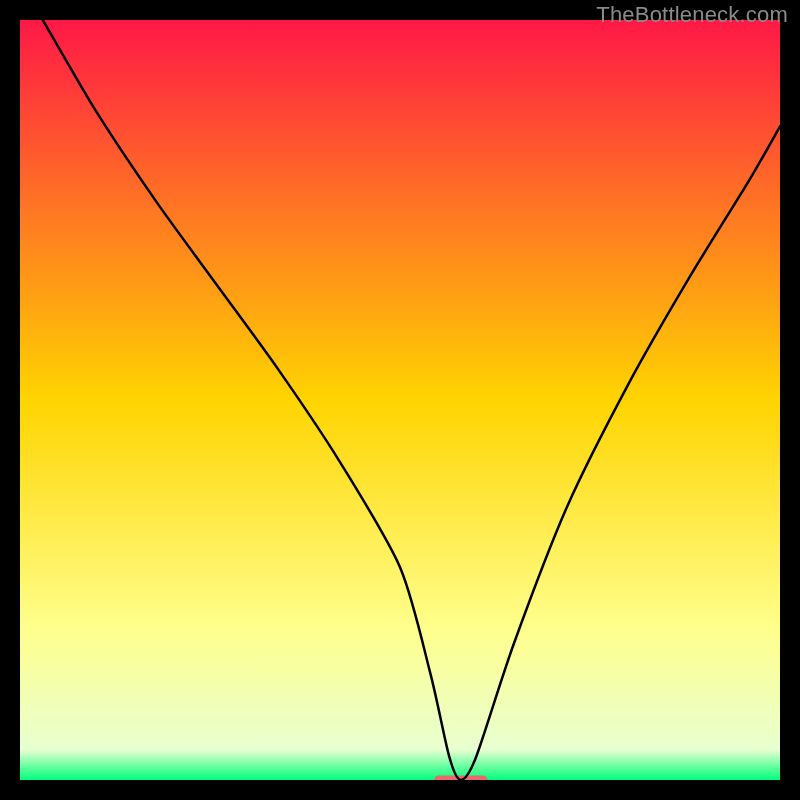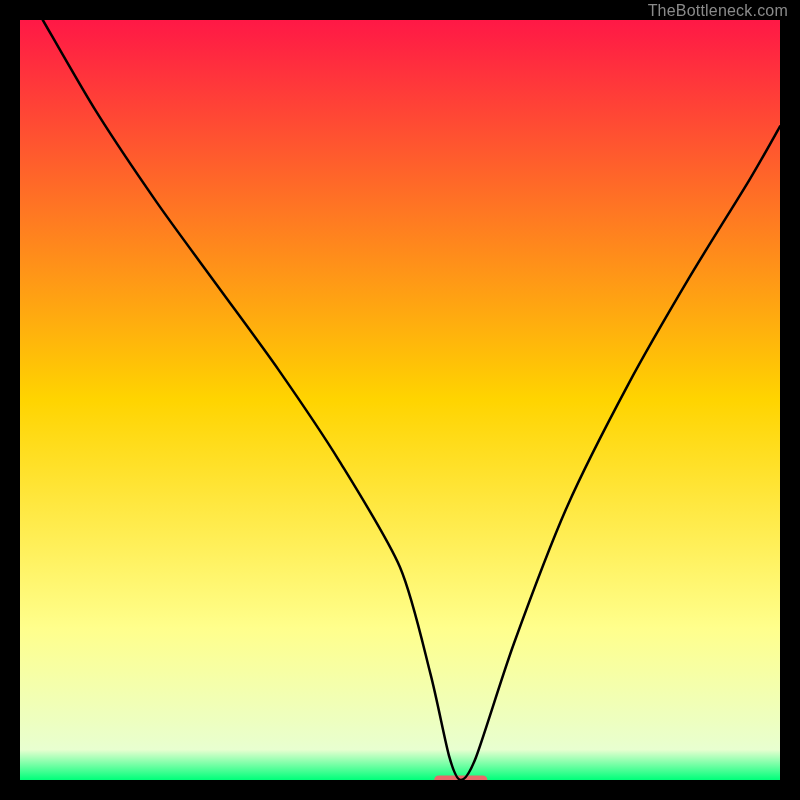--- a/index.html
+++ b/index.html
@@ -23,21 +23,21 @@
     top: 20px;
     width: 760px;
     height: 760px;
     
   }
   .watermark {
     position: absolute;
     top: 2px;
     right: 12px;
     color: #8a8a8a;
-    font-size: 16px;
+    font-size: 22px;
     font-weight: 400;
     letter-spacing: 0.2px;
     z-index: 10;
   }
   svg {
     display: block;
   }
 </style>
 </head>
 <body>

